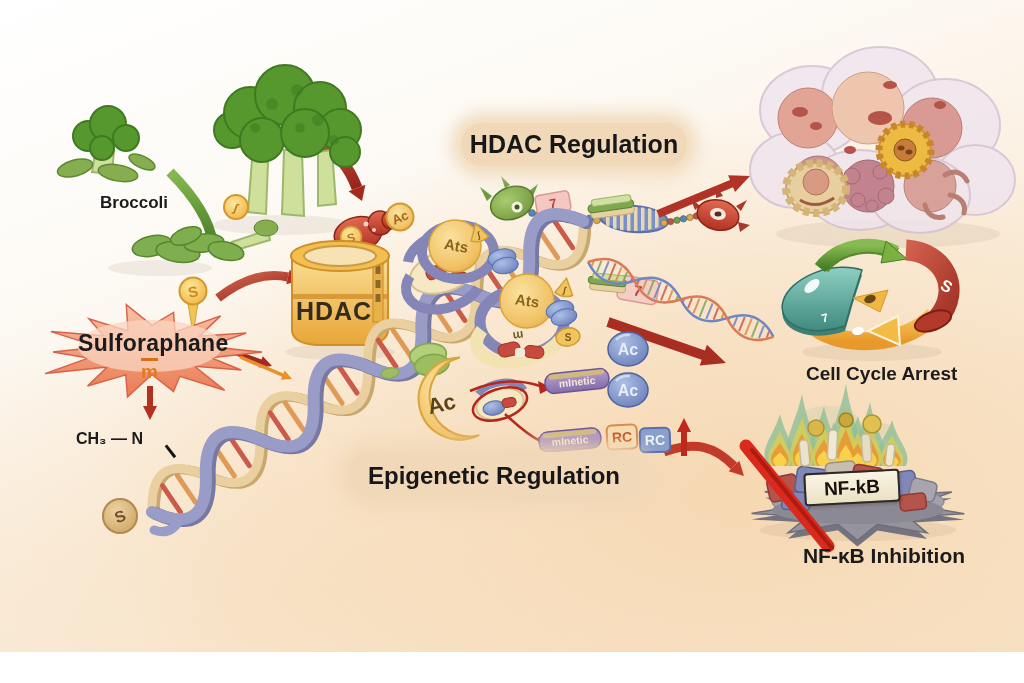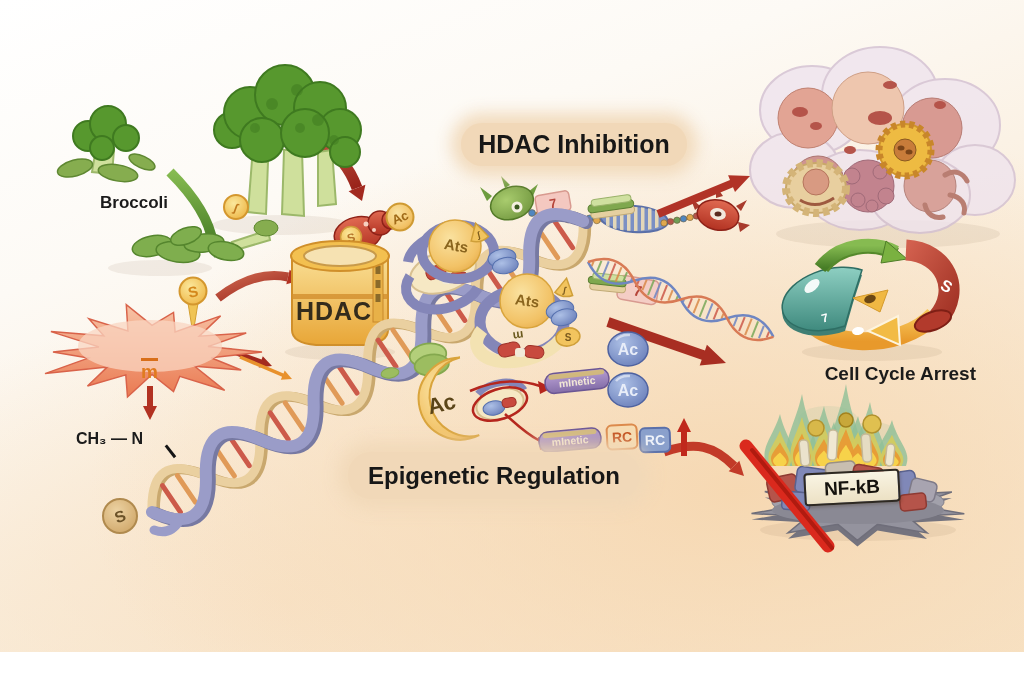--- a/index.html
+++ b/index.html
@@ -17,21 +17,21 @@
     box-shadow:0 0 16px 10px rgba(241,216,184,.9);}
   #banner-hdac{left:461px;top:123px;width:226px;height:43px;font-size:25px;border-radius:21px;}
   #banner-epi{left:348px;top:452px;width:292px;height:47px;font-size:24px;border-radius:23px;}
   #lbl-broccoli{left:100px;top:193px;font-size:17px;}
   #lbl-sulforaphane{left:78px;top:330px;font-size:23px;letter-spacing:.3px;}
   #methyl{position:absolute;left:141px;top:358px;font-size:19px;font-weight:bold;color:#e07b1f;
     border-top:3px solid #d86f1a;line-height:1.05;padding-top:1px;}
   #lbl-ch3n{left:76px;top:430px;font-size:16px;}
   #ch3n-tick{position:absolute;left:169px;top:444px;width:2.5px;height:15px;background:#151515;
     transform:rotate(-38deg);}
-  #lbl-cycle{left:806px;top:363px;width:170px;text-align:right;font-size:19px;}
+  #lbl-cycle{left:806px;top:363px;width:170px;text-align:left;font-size:19px;}
   #lbl-nfkb{left:786px;top:544px;width:196px;text-align:center;font-size:21px;}
   #plate{position:absolute;left:804px;top:471px;width:92px;height:29px;
     background:linear-gradient(#f9f4e3,#ece1c4);border:2px solid #2e2922;border-radius:4px;
     transform:rotate(-3deg);display:flex;align-items:center;justify-content:center;
     font-weight:bold;font-size:19px;color:#15120d;box-shadow:1px 2px 3px rgba(60,40,20,.25);}
   #bottomstrip{position:absolute;left:0;top:652px;width:1024px;height:31px;background:#ffffff;}
 </style>
 </head>
 <body>
 
@@ -567,21 +567,23 @@
     <path d="M616,381 a14,10 0 0 1 14,-5" stroke="#ffffff" stroke-width="2.5" fill="none" opacity=".55"></path>
     <text x="628" y="396" font-size="16" fill="#e8edf8" text-anchor="middle">Ac</text>
   </g>
   <g id="g-arrows-high">
           <polygon points="687.0,456.0 687.0,432.0 691.0,432.0 684.0,418.0 677.0,432.0 681.0,432.0 681.0,456.0" fill="#c0281c"></polygon>
         </g>
 </g>
 </svg>
 
 <div class="lbl" id="lbl-broccoli">Broccoli</div>
+<div class="lbl" id="lbl-sulforaphane">Sulforaphane</div>
 <div id="methyl">m</div>
 <div class="lbl" id="lbl-ch3n">CH₃ — N</div>
 <div id="ch3n-tick"></div>
-<div class="banner" id="banner-hdac">HDAC Inhibition</div>
+<div class="banner" id="banner-hdac">HDAC Regulation</div>
 <div class="banner" id="banner-epi">Epigenetic Regulation</div>
 <div class="lbl" id="lbl-cycle">Cell Cycle Arrest</div>
 <div id="plate">NF-kB</div>
+<div class="lbl" id="lbl-nfkb">NF-κB Inhibition</div>
 <div id="bottomstrip"></div>
 </div>
 
 </body></html>

